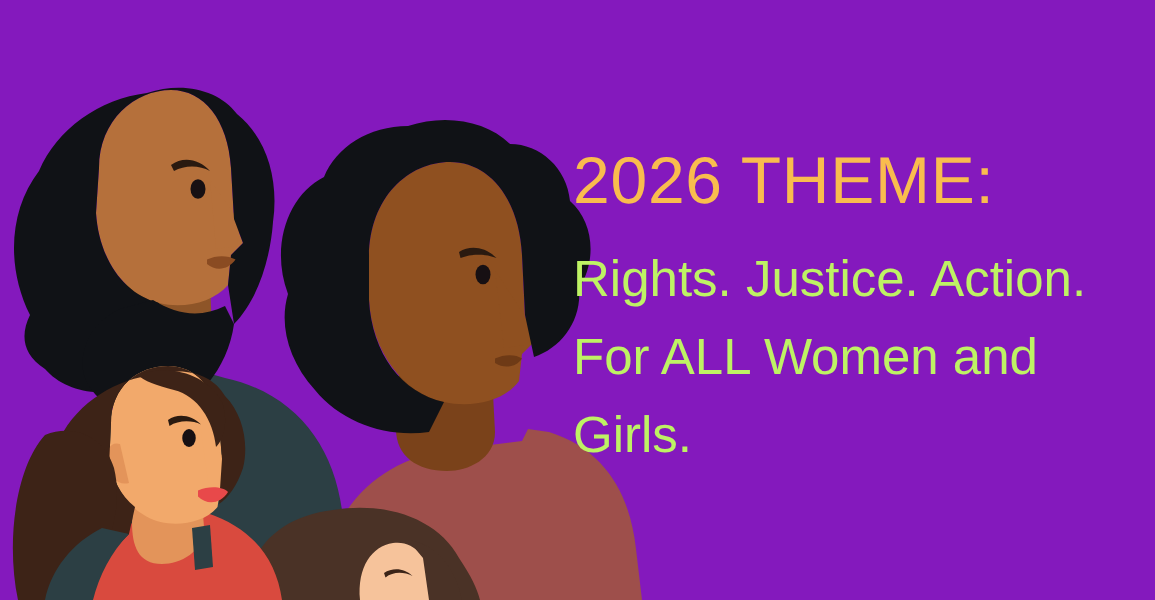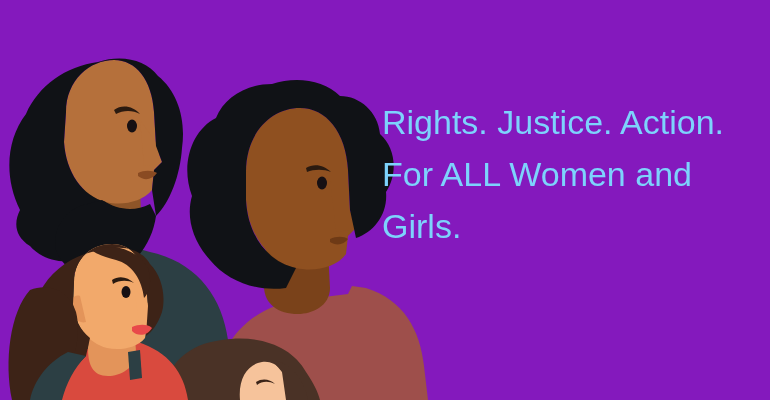--- a/index.html
+++ b/index.html
@@ -34,21 +34,21 @@
     line-height: 50px;
     letter-spacing: 0.5px;
     color: #f9bc4e;
     margin: 0 0 14px 0;
     white-space: nowrap;
   }
   #theme-statement {
     font-size: 34px;
     font-weight: 400;
     line-height: 52px;
-    color: #7dd3fc;
+    color: #bef264;
     margin: 0;
   }
 </style>
 </head>
 <body>
 
 <div id="banner">
 
   <svg id="art" viewBox="0 0 770 400" preserveAspectRatio="none">
 
@@ -158,16 +158,17 @@
       <path fill="#e8494a" d="M132 327 C139 324 148 324 152 328 C147 336 138 337 132 331 Z"></path>
 
       <path fill="#2c3f44" d="M128 352 L140 350 L142 378 L130 380 Z"></path>
     </g>
 
     <path fill="#2c3f44" d="M86 356 C74 368 66 384 62 400 L30 400 C34 380 48 362 68 352 Z"></path>
 
   </svg>
 
   <div id="text-block">
+    <div id="theme-label">2026 THEME:</div>
     <div id="theme-statement">Rights. Justice. Action. For ALL Women and Girls.</div>
   </div>
 
 </div>
 
 </body></html>

